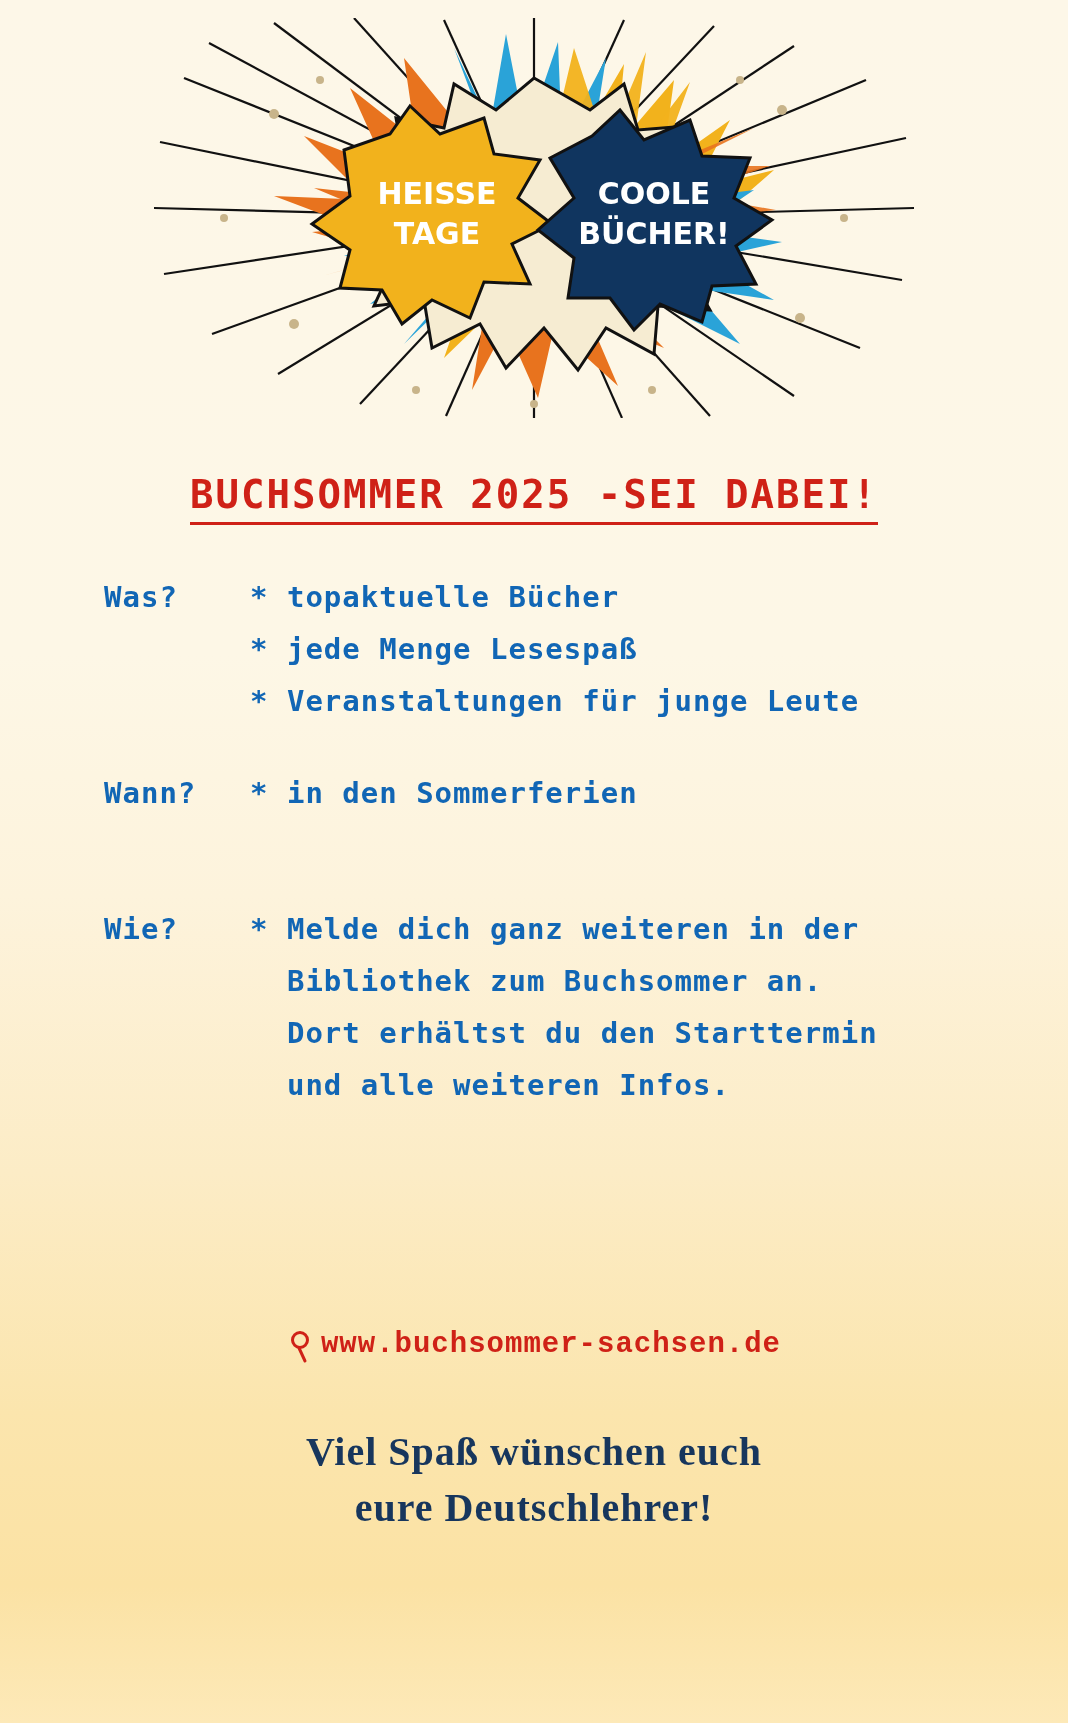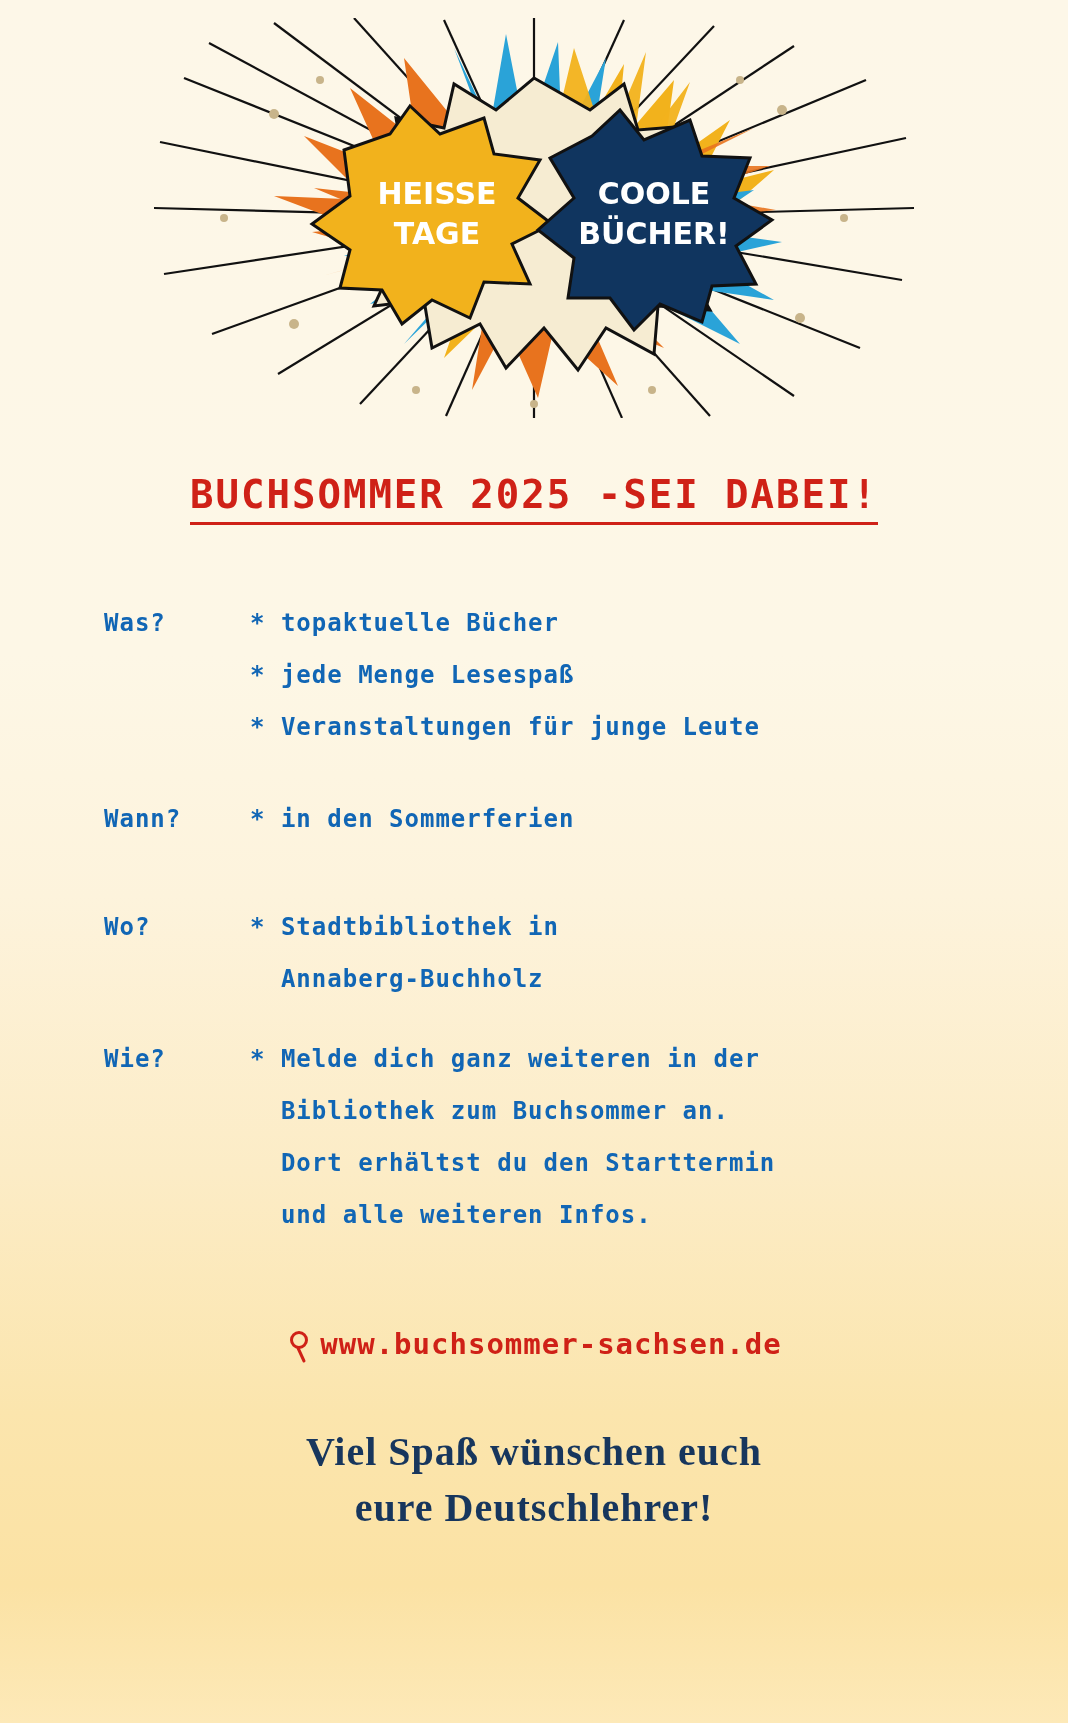--- a/index.html
+++ b/index.html
@@ -58,25 +58,25 @@
     font-family: "DejaVu Sans Mono", "Liberation Mono", monospace;
   }
   .headline span.ul {
     border-bottom: 3px solid #cf2117;
     padding-bottom: 5px;
   }
 
   
   .info {
     position: absolute;
-    top: 597px;
+    top: 571px;
     left: 104px;
     width: 880px;
     color: #1166b5;
-    font-size: 24px;
+    font-size: 29px;
     font-weight: bold;
     line-height: 52px;
     letter-spacing: 1px;
   }
   .row {
     display: flex;
     align-items: flex-start;
   }
   .row .q {
     width: 122px;
@@ -100,20 +100,21 @@
     left: 0;
     width: 1068px;
     text-align: center;
     color: #cf2117;
     font-size: 29px;
     font-weight: bold;
     letter-spacing: 1px;
     display: flex;
     align-items: center;
     justify-content: center;
+    font-family: Liberation Mono, monospace;
   }
   .mag {
     display: inline-block;
     width: 34px;
     height: 34px;
     position: relative;
     transform: translateY(2px);
   }
 
   
@@ -232,27 +233,20 @@
       <div class="body">
         <div class="line">* in den Sommerferien</div>
       </div>
     </div>
 
     <div class="gap-s"></div>
 
 
     <div class="gap-s"></div>
 
-    <div class="row">
-      <div class="q">Wo?</div>
-      <div class="body">
-        <div class="line">* Stadtbibliothek in</div>
-        <div class="line">  Annaberg-Buchholz</div>
-      </div>
-    </div>
 
     <div class="gap-s"></div>
 
     <div class="row">
       <div class="q">Wie?</div>
       <div class="body">
         <div class="line">* Melde dich ganz weiteren in der</div>
         <div class="line">  Bibliothek zum Buchsommer an.</div>
         <div class="line">  Dort erhältst du den Starttermin</div>
         <div class="line">  und alle weiteren Infos.</div>

